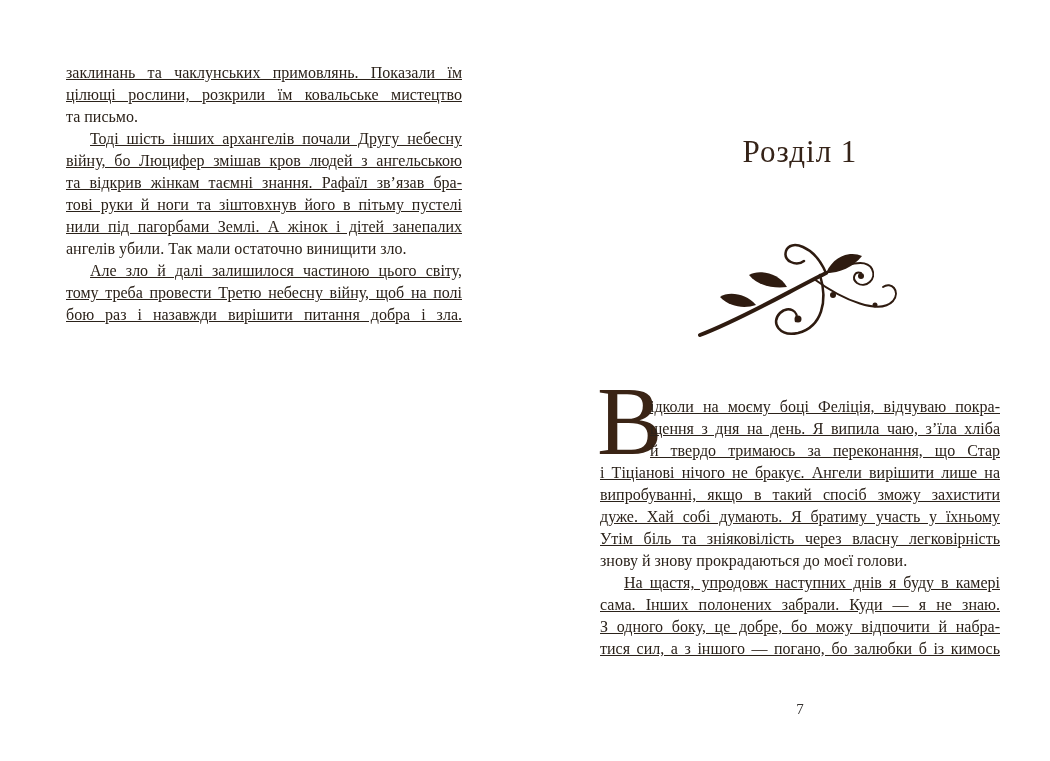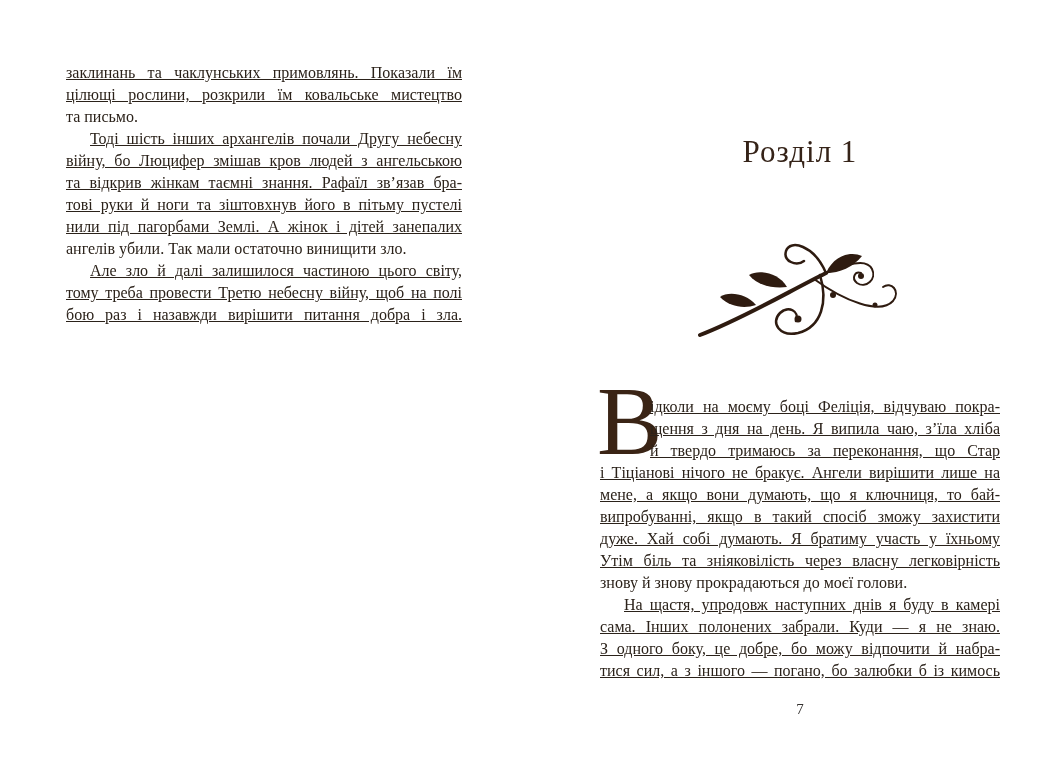--- a/index.html
+++ b/index.html
@@ -140,21 +140,20 @@
     </div>
 
     <div class="drop-cap">В</div>
 
     <div class="body-text">
         <div class="para">
           <div class="line just inset">ідколи на моєму боці Феліція, відчуваю покра-</div>
           <div class="line just inset">щення з дня на день. Я випила чаю, з’їла хліба</div>
           <div class="line just inset">й твердо тримаюсь за переконання, що Стар</div>
           <div class="line just">і Тіціанові нічого не бракує. Ангели вирішити лише на</div>
-          <div class="line just">мене, а якщо вони думають, що я ключниця, то бай-</div>
           <div class="line just">випробуванні, якщо в такий спосіб зможу захистити</div>
           <div class="line just">дуже. Хай собі думають. Я братиму участь у їхньому</div>
           <div class="line just">Утім біль та зніяковілість через власну легковірність</div>
           <div class="line">знову й знову прокрадаються до моєї голови.</div>
         </div>
         <div class="para">
           <div class="line just indent">На щастя, упродовж наступних днів я буду в камері</div>
           <div class="line just">сама. Інших полонених забрали. Куди — я не знаю.</div>
           <div class="line just">З одного боку, це добре, бо можу відпочити й набра-</div>
           <div class="line just">тися сил, а з іншого — погано, бо залюбки б із кимось</div>

